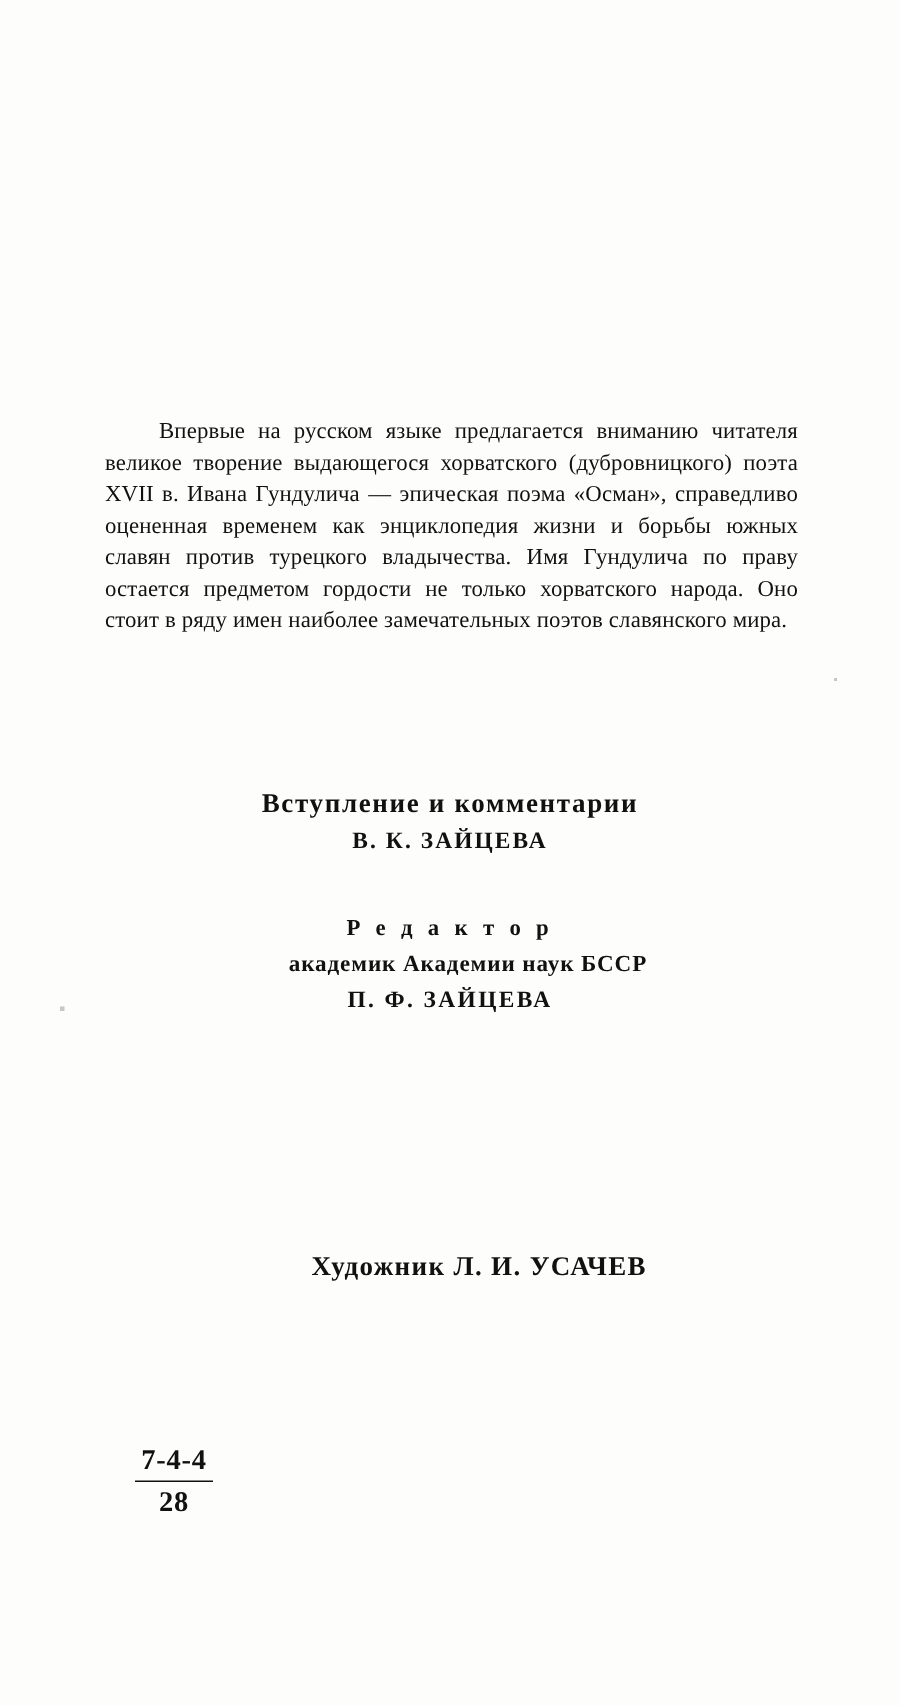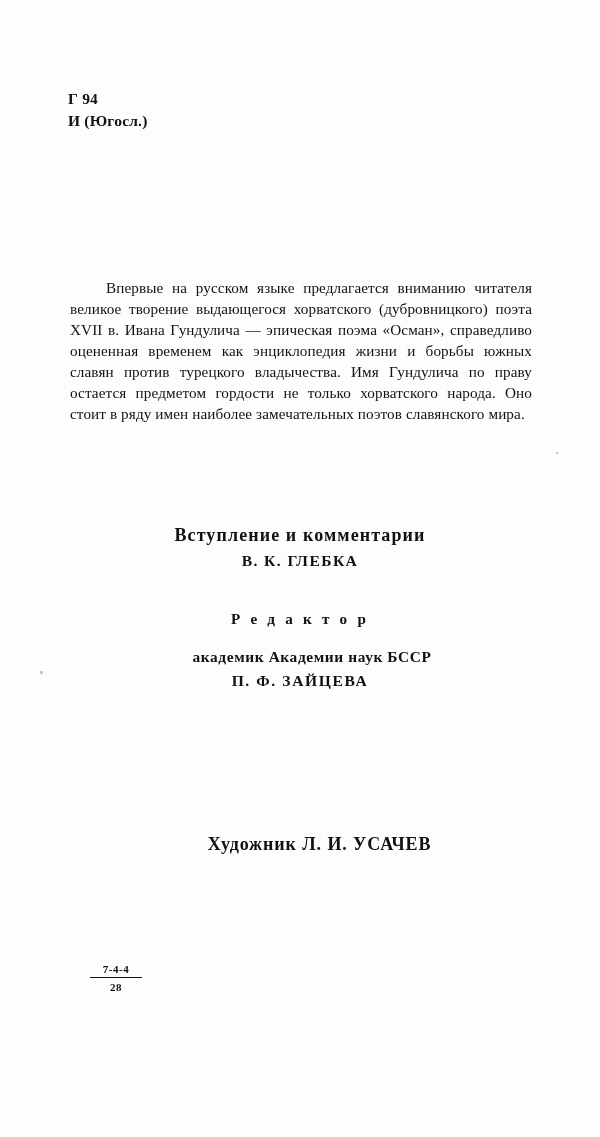--- a/index.html
+++ b/index.html
@@ -63,21 +63,21 @@
     letter-spacing: 1.1px;
     margin-bottom: 6px;
   }
   .line-name {
     font-size: 15.6px;
     letter-spacing: 1.4px;
   }
   .line-editor-label {
     font-size: 15.2px;
     letter-spacing: 3.2px;
-    margin-bottom: 20px;
+    margin-bottom: 6px;
   }
   .line-editor-affil {
     font-size: 15.4px;
     letter-spacing: 0.6px;
     margin-bottom: 6px;
     padding-left: 24px;
   }
   .line-editor-name {
     font-size: 15.6px;
     letter-spacing: 1.6px;
@@ -87,21 +87,21 @@
     letter-spacing: 0.9px;
     margin-left: 39px;
   }
 
   
   .code-block {
     position: absolute;
     left: 86px;
     top: 963px;
     font-weight: 700;
-    font-size: 11px;
+    font-size: 19px;
     text-align: center;
     width: 60px;
   }
   .code-top {
     letter-spacing: 0.5px;
     padding-bottom: 2px;
   }
   .code-rule {
     border-top: 1.4px solid #111111;
     width: 52px;
@@ -116,30 +116,26 @@
     position: absolute;
     background: #9a9a9a;
     opacity: 0.55;
   }
 </style>
 </head>
 <body>
 
 <div class="page">
 
-  <div class="classmark">
-    <div>Г 94</div>
-    <div>И (Югосл.)</div>
-  </div>
 
   <p class="blurb">Впервые на русском языке предлагается вниманию читателя великое творение выдающегося хорватского (дубровницкого) поэта XVII в. Ивана Гундулича — эпическая поэма «Осман», справедливо оцененная временем как энциклопедия жизни и борьбы южных славян против турецкого владычества. Имя Гундулича по праву остается предметом гордости не только хорватского народа. Оно стоит в ряду имен наиболее замечательных поэтов славянского мира.</p>
 
   <div class="credit-block credits-1">
     <div class="line-intro">Вступление и комментарии</div>
-    <div class="line-name">В. К. ГЛЕБКА</div>
+    <div class="line-name">В. К. ЗАЙЦЕВА</div>
   </div>
 
   <div class="credit-block credits-2">
     <div class="line-editor-label">Р е д а к т о р</div>
     <div class="line-editor-affil">академик Академии наук БССР</div>
     <div class="line-editor-name">П. Ф. ЗАЙЦЕВА</div>
   </div>
 
   <div class="credit-block credits-3">
     <div class="line-artist">Художник Л. И. УСАЧЕВ</div>

